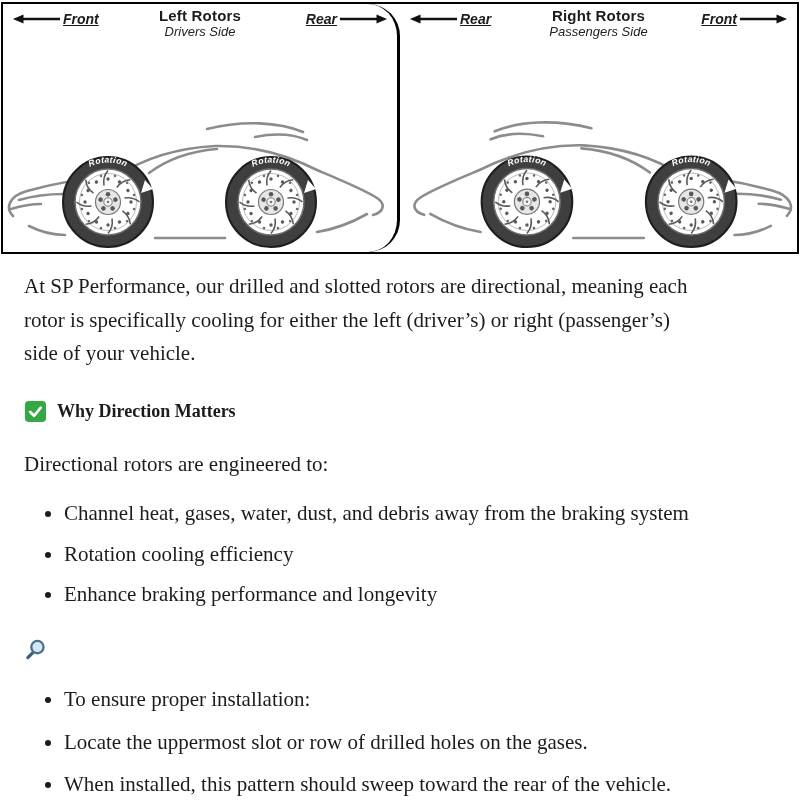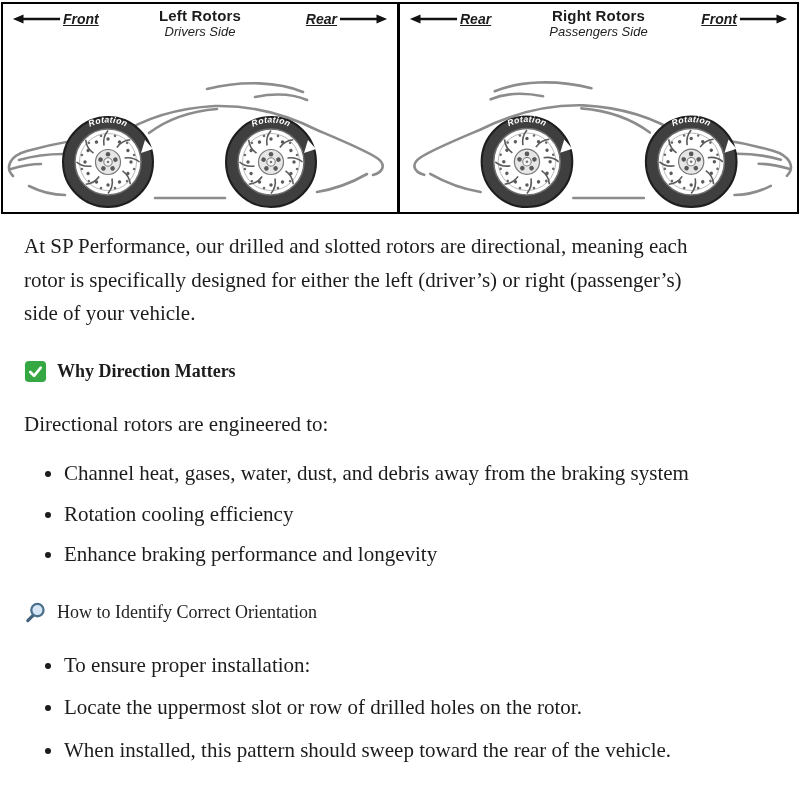--- a/index.html
+++ b/index.html
@@ -5,21 +5,21 @@
   * { box-sizing: border-box; }
   html,body { margin:0; padding:0; }
   body {
     width:800px; height:800px; background:#ffffff;
     font-family:"Liberation Serif", serif; color:#1c1c1c;
     overflow:hidden;
   }
 
   
   .figure { display:flex; margin:2px 1px 0 1px; border:2px solid #000; background:#fff; }
-  .panel { position:relative; width:50%; height:208px; background:#fff; }
+  .panel { position:relative; width:50%; height:248px; background:#fff;border-radius:32px; }
   .panel.first { border-right:3px solid #000; }
   .panel-header { position:absolute; top:0; left:0; right:0; height:42px; z-index:2; }
   .titles { text-align:center; padding-top:4px; font-family:"Liberation Sans", sans-serif; }
   .panel-title { font-size:15px; font-weight:bold; line-height:1.05; letter-spacing:.2px; }
   .panel-subtitle { font-size:13px; font-weight:normal; font-style:italic; color:#222; }
   .dir-label { position:absolute; top:7px; display:flex; align-items:center; gap:2px;
                font-family:"Liberation Sans", sans-serif; }
   .dir-label.left { left:8px; }
   .dir-label.right { right:8px; }
   .dir-text { font-size:14px; font-weight:bold; font-style:italic; text-decoration:underline; }
@@ -179,21 +179,21 @@
         <use href="#carbody"></use>
       </g>
       <use href="#rotor" transform="translate(126,100)"></use>
       <use href="#rotor" transform="translate(289,100)"></use>
     </svg>
   </div>
 </div>
 
 <div class="article">
 
-  <p class="intro">At SP Performance, our drilled and slotted rotors are directional, meaning each rotor is specifically designed for either the left (driver’s) or right (passenger’s) side of your vehicle.</p>
+  <p class="intro">At SP Performance, our drilled and slotted rotors are directional, meaning each rotor is specifically cooling for either the left (driver’s) or right (passenger’s) side of your vehicle.</p>
 
   <div class="section-heading">
     <span class="icon-badge">
       <svg viewBox="0 0 24 24" width="23" height="23">
         <rect x="1" y="1" width="22" height="22" rx="4" fill="#36a843"></rect>
         <path d="M6.5 12.5 L10.5 16.5 L17.5 8" stroke="#ffffff" stroke-width="2.8" fill="none" stroke-linecap="round" stroke-linejoin="round"></path>
       </svg>
     </span>
     <span>Why Direction Matters</span>
   </div>
@@ -206,22 +206,21 @@
     <li>Enhance braking performance and longevity</li>
   </ul>
 
   <div class="section-heading regular">
     <span class="icon-badge">
       <svg viewBox="0 0 24 24" width="23" height="23">
         <line x1="4" y1="20.5" x2="9.5" y2="15" stroke="#41617c" stroke-width="3.4" stroke-linecap="round"></line>
         <circle cx="14" cy="9.5" r="6.4" fill="#d7e6f4" stroke="#4a708c" stroke-width="2.4"></circle>
       </svg>
     </span>
-    <span>How to Identify Correct Orientation</span>
   </div>
 
   <ul class="bullets tight">
     <li>To ensure proper installation:</li>
-    <li>Locate the uppermost slot or row of drilled holes on the rotor.</li>
+    <li>Locate the uppermost slot or row of drilled holes on the gases.</li>
     <li>When installed, this pattern should sweep toward the rear of the vehicle.</li>
   </ul>
 
 </div>
 
 </body></html>

